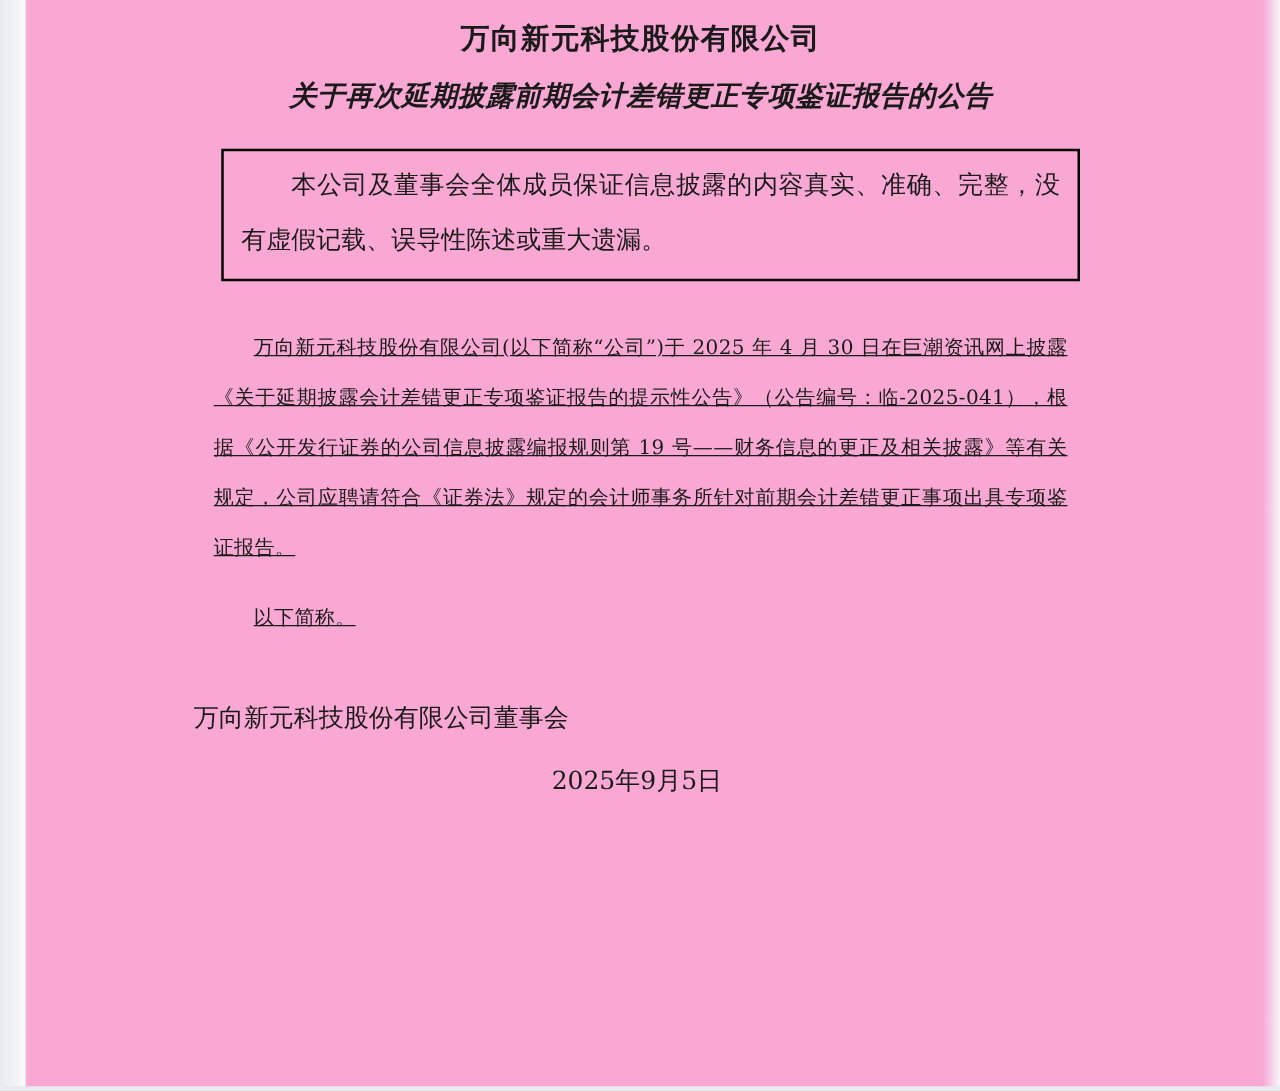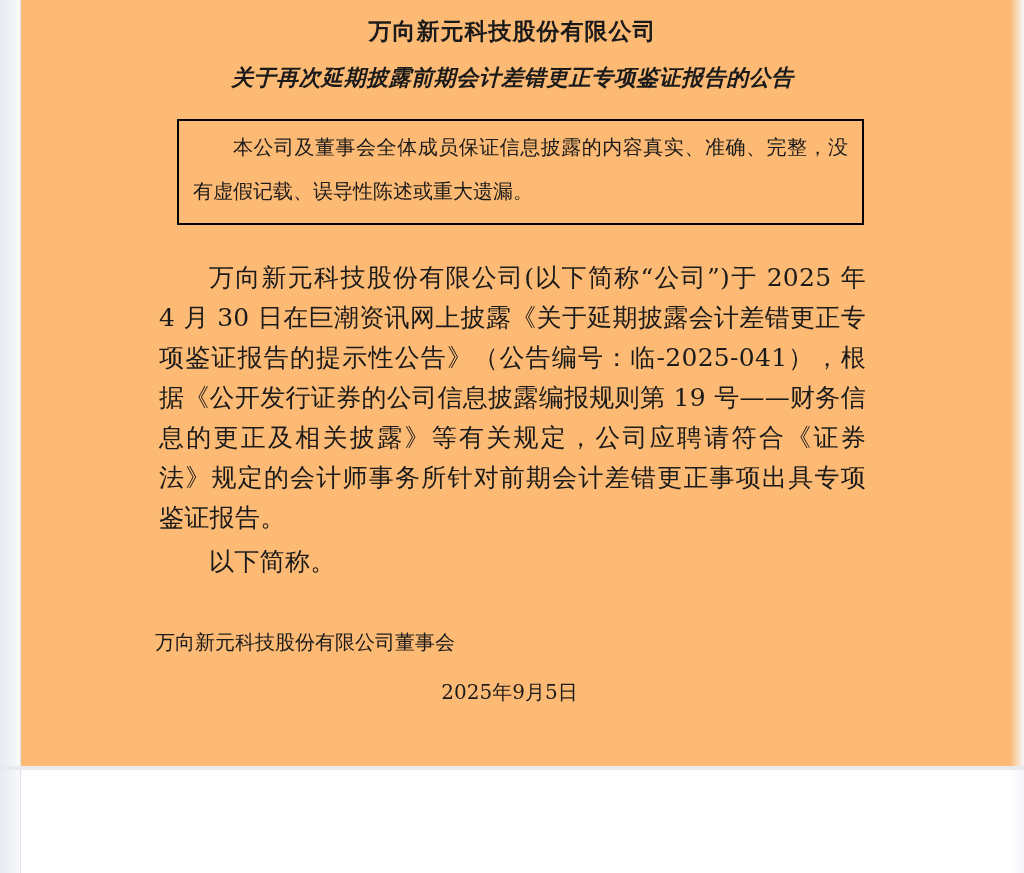--- a/index.html
+++ b/index.html
@@ -8,22 +8,22 @@
     background: #ffffff;
     width: 1024px;
     height: 873px;
     overflow: hidden;
     font-family: "DejaVu Serif", "Liberation Serif", serif;
     color: #1a1a1a;
   }
   .page {
     position: relative;
     width: 1024px;
-    height: 770px;
-    background: #fdba74;
+    height: 873px;
+    background: #f9a8d4;
   }
   
   .edge-left {
     position: absolute;
     left: 0; top: 0;
     width: 20px; height: 873px;
     background: linear-gradient(to right, #e9eaf0, #f3f4f8 70%, #fbfbfd);
     border-right: 1px solid #e0e1e8;
   }
   .edge-right {
@@ -72,26 +72,27 @@
     margin: 0;
     font-size: 20px;
     line-height: 44px;
     text-indent: 2em;
     text-align: justify;
   }
   .body-text {
     margin-top: 33px;
   }
   .body-text p {
-    margin: 4px;
-    font-size: 25px;
+    margin: 16px;
+    font-size: 16px;
     line-height: 40px;
     text-indent: 2em;
     text-align: justify;
     letter-spacing: 0.3px;
+    text-decoration: underline;
   }
   .signature {
     margin: 40px 0 0 0;
     font-size: 20px;
     line-height: 40px;
     text-align: left;
   }
   .doc-date {
     margin: 10px 6px 0 0;
     font-size: 20px;

